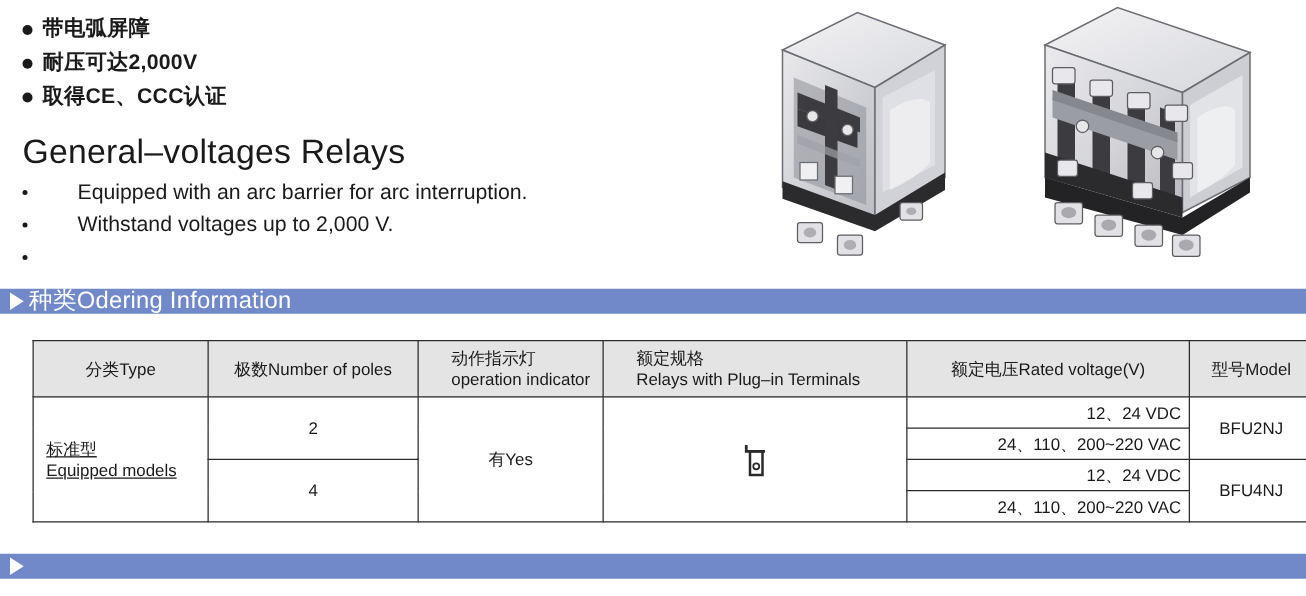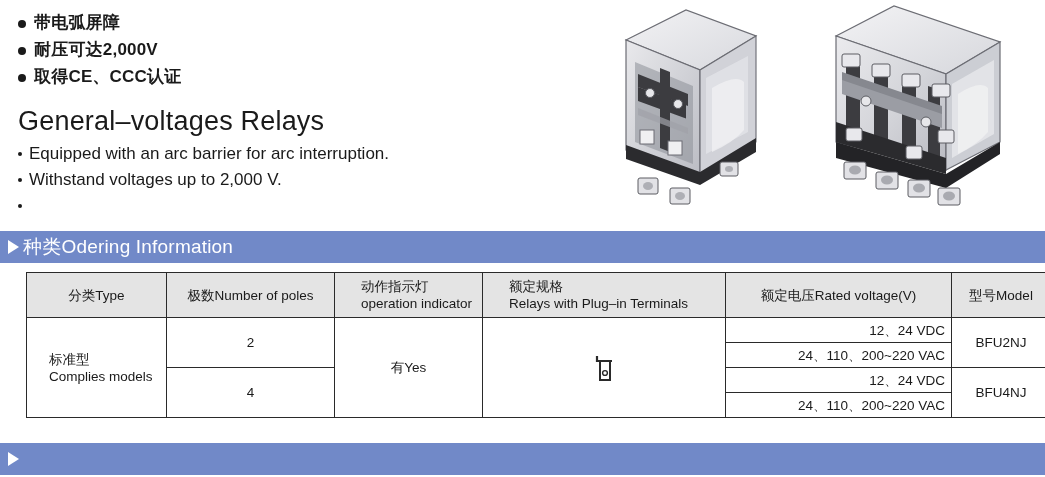--- a/index.html
+++ b/index.html
@@ -22,35 +22,35 @@
     margin-top:8px;margin-right:8px;flex:none;
   }
   .bullet-text{font-size:17px;line-height:22px;letter-spacing:.2px;white-space:nowrap;font-weight:bold;}
 
   .headline{
     position:absolute;left:18px;top:104px;
     font-size:27px;line-height:34px;font-weight:400;letter-spacing:.2px;
     white-space:nowrap;
   }
   .en-list{position:absolute;left:18px;top:142px;}
-  .en-row{display:flex;align-items:flex-start;margin-bottom:2px;}
+  .en-row{display:flex;align-items:flex-start;margin-bottom:2px;gap:33px;}
   .en-dot{
     width:4px;height:4px;border-radius:50%;background:#1a1a1a;
     margin-top:10px;margin-right:7px;flex:none;
   }
   .en-text{font-size:17px;line-height:24px;white-space:nowrap;}
 
   
   .photo{position:absolute;top:2px;}
   .photo.p1{left:608px;width:205px;height:205px;}
   .photo.p2{left:822px;width:212px;height:205px;}
 
   
   .section-bar{
-    position:absolute;left:0;width:1045px;height:32px;
+    position:absolute;left:0;width:1045px;height:20px;
     background:#7189c8;
     display:flex;align-items:center;
   }
   .section-bar.b1{top:231px;}
   .section-bar.b2{top:443px;}
   .sb-tri{
     width:0;height:0;margin-left:8px;margin-right:4px;
     border-left:11px solid #ffffff;
     border-top:7px solid transparent;
     border-bottom:7px solid transparent;
@@ -76,21 +76,21 @@
     vertical-align:middle;
   }
   .order-table thead td{
     background:#e4e4e4;
     height:38px;
     text-align:center;
   }
   .order-table thead td.left{text-align:left;padding-left:26px;}
   .hdr-2line{display:block;text-align:left;}
 
-  td.c-type{text-align:left;padding-left:22px;font-size:13.5px;}
+  td.c-type{text-align:left;padding-left:10px;font-size:13.5px;text-decoration:underline;}
   td.c-poles,td.c-ind,td.c-volt,td.c-model{text-align:center;}
   td.c-volt{text-align:right;padding-left:30px;}
   td.c-sock{text-align:center;}
 
   .row-h{height:25px;}
 
   
   .sock-icon{display:inline-block;vertical-align:middle;}
 </style>
 </head>
@@ -272,21 +272,21 @@
       </td>
       <td>
         <span>型号Model</span>
       </td>
     </tr>
   </thead>
   <tbody>
     <tr class="row-h">
       <td class="c-type" rowspan="4">
         <div>标准型</div>
-        <div>Complies models</div>
+        <div>Equipped models</div>
       </td>
       <td class="c-poles" rowspan="2">2</td>
       <td class="c-ind" rowspan="4">有Yes</td>
       <td class="c-sock" rowspan="4">
         <svg class="sock-icon" width="26" height="32" viewBox="0 0 26 32">
           <path d="M6 4 L6 9 L21 9" fill="none" stroke="#2a2a2a" stroke-width="2.2"></path>
           <rect x="9" y="9" width="10" height="19" fill="none" stroke="#2a2a2a" stroke-width="2"></rect>
           <circle cx="14" cy="21" r="2.4" fill="none" stroke="#2a2a2a" stroke-width="1.4"></circle>
         </svg>
       </td>

